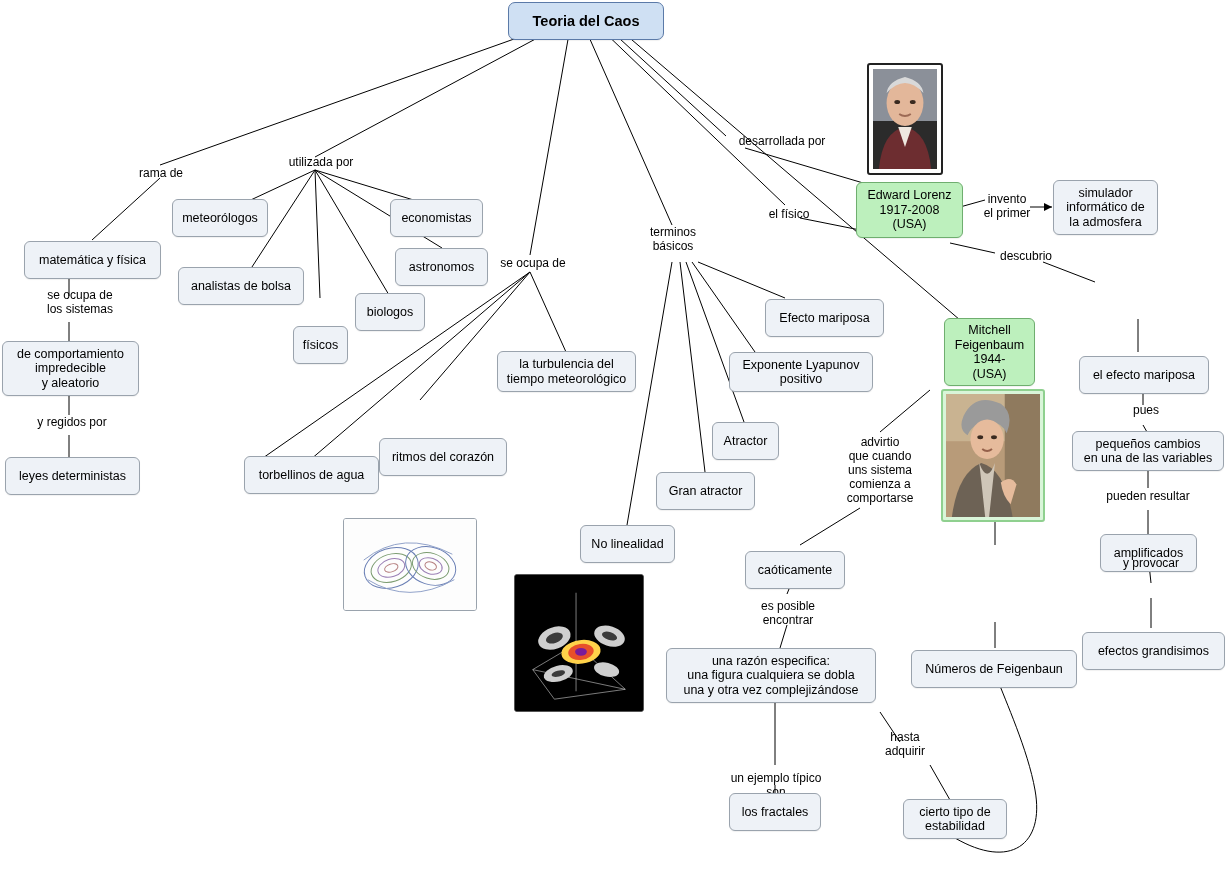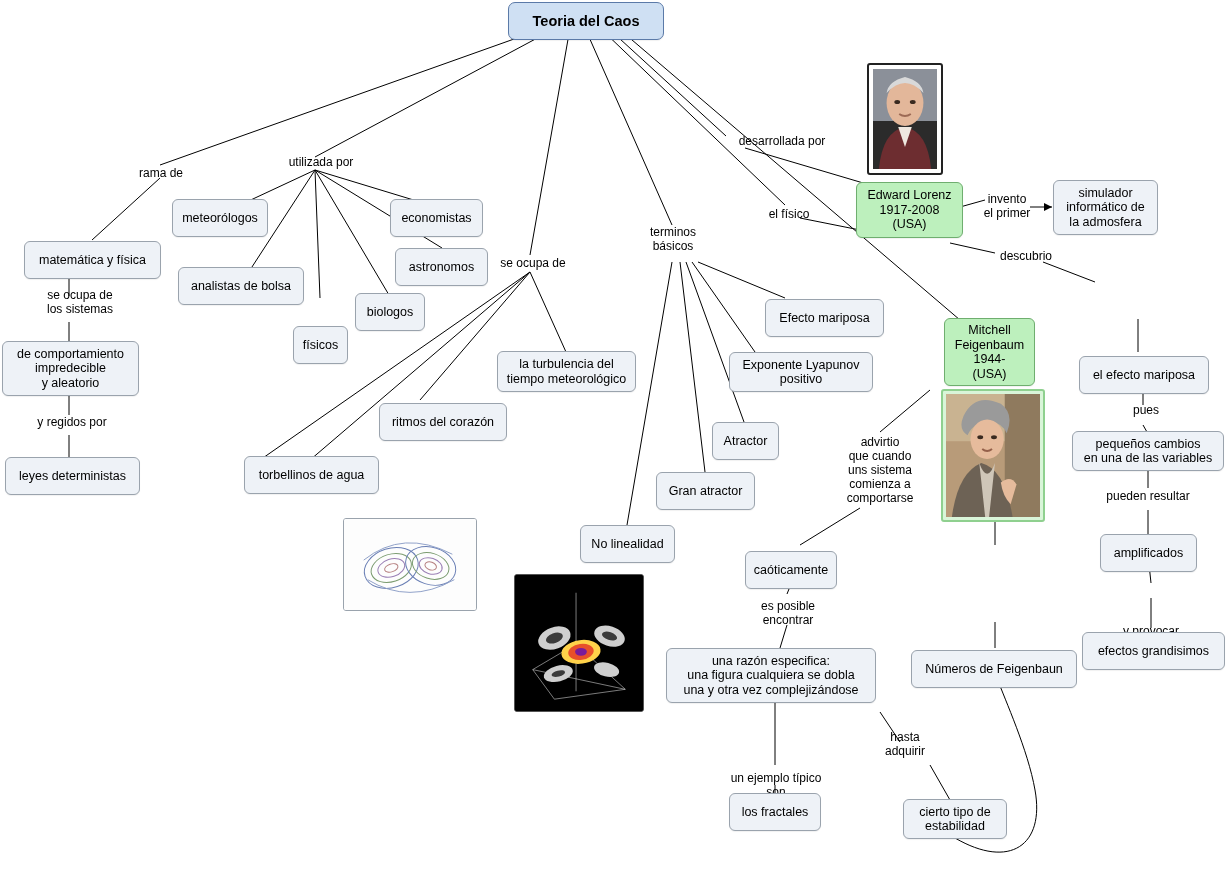--- a/index.html
+++ b/index.html
@@ -184,21 +184,21 @@
   <div class="node" style="left:178px; top:267px; width:126px; height:27px;">analistas de bolsa</div>
   <div class="node" style="left:293px; top:326px; width:55px; height:27px;">físicos</div>
   <div class="node" style="left:355px; top:293px; width:70px; height:27px;">biologos</div>
   <div class="node" style="left:395px; top:248px; width:93px; height:27px;">astronomos</div>
   <div class="node" style="left:390px; top:199px; width:93px; height:27px;">economistas</div>
 
   <div class="label" style="left:490px; top:256px; width:86px;">se ocupa de</div>
 
   <div class="node" style="left:497px; top:351px; width:139px; height:41px;">la turbulencia del
 tiempo meteorológico</div>
-  <div class="node" style="left:379px; top:403px; width:128px; height:27px;">ritmos del corazón</div>
+  <div class="node" style="left:379px; top:438px; width:128px; height:27px;">ritmos del corazón</div>
   <div class="node" style="left:244px; top:456px; width:135px; height:27px;">torbellinos de agua</div>
 
   <div class="label" style="left:637px; top:225px; width:72px;">terminos
 básicos</div>
 
   <div class="node" style="left:580px; top:525px; width:95px; height:27px;">No linealidad</div>
   <div class="node" style="left:656px; top:472px; width:99px; height:27px;">Gran atractor</div>
   <div class="node" style="left:712px; top:422px; width:67px; height:27px;">Atractor</div>
   <div class="node" style="left:729px; top:352px; width:144px; height:40px;">Exponente Lyapunov
 positivo</div>
@@ -238,21 +238,21 @@
 
   <div class="label" style="left:1124px; top:403px; width:44px;">pues</div>
 
   <div class="node" style="left:1072px; top:431px; width:152px; height:40px;">pequeños cambios
 en una de las variables</div>
 
   <div class="label" style="left:1092px; top:489px; width:112px;">pueden resultar</div>
 
   <div class="node" style="left:1100px; top:534px; width:97px; height:27px;">amplificados</div>
 
-  <div class="label" style="left:1108px; top:624px; width:86px;">y provocar</div>
+  <div class="label" style="left:1108px; top:556px; width:86px;">y provocar</div>
 
   <div class="node" style="left:1082px; top:632px; width:143px; height:27px;">efectos grandisimos</div>
 
   <div class="node green" style="left:944px; top:318px; width:91px; height:68px;">Mitchell
 Feigenbaum
 1944-
 (USA)</div>
 
   <div class="imgbox green" style="left:941px; top:389px; width:104px; height:133px;">
     <svg viewBox="0 0 96 125" preserveAspectRatio="none">
@@ -272,21 +272,21 @@
 
   <div class="label" style="left:830px; top:435px; width:100px;">advirtio
 que cuando
 uns sistema
 comienza a
 comportarse</div>
 
 
   <div class="node" style="left:911px; top:650px; width:166px; height:28px;">Números de Feigenbaun</div>
 
-  <div class="node" style="left:745px; top:551px; width:92px; height:27px;">caóticamente</div>
+  <div class="node" style="left:745px; top:551px; width:100px; height:27px;">caóticamente</div>
 
   <div class="label" style="left:740px; top:599px; width:96px;">es posible
 encontrar</div>
 
   <div class="node" style="left:666px; top:648px; width:210px; height:55px;">una razón especifica:
 una figura cualquiera se dobla
 una y otra vez complejizándose</div>
 
   <div class="label" style="left:710px; top:771px; width:132px;">un ejemplo típico
 son</div>

